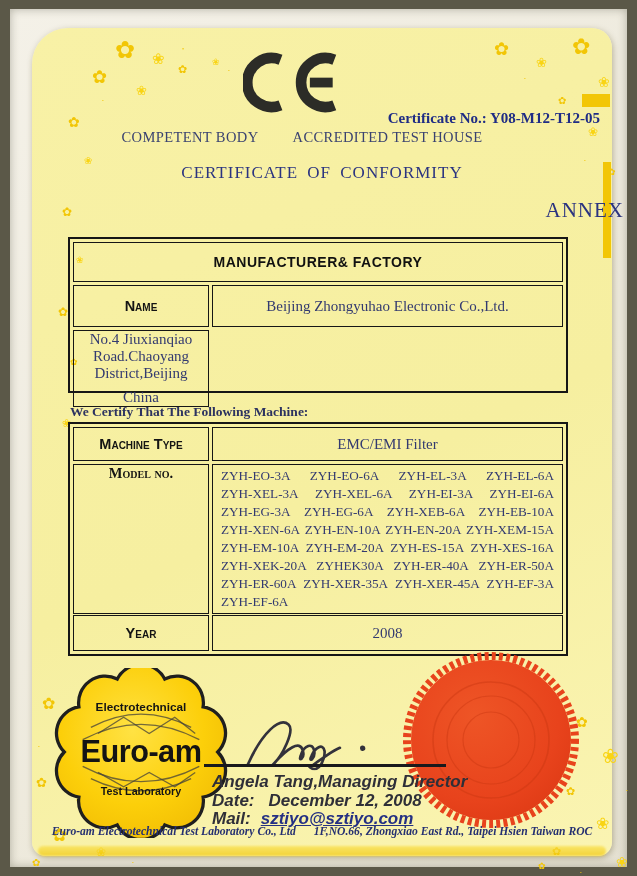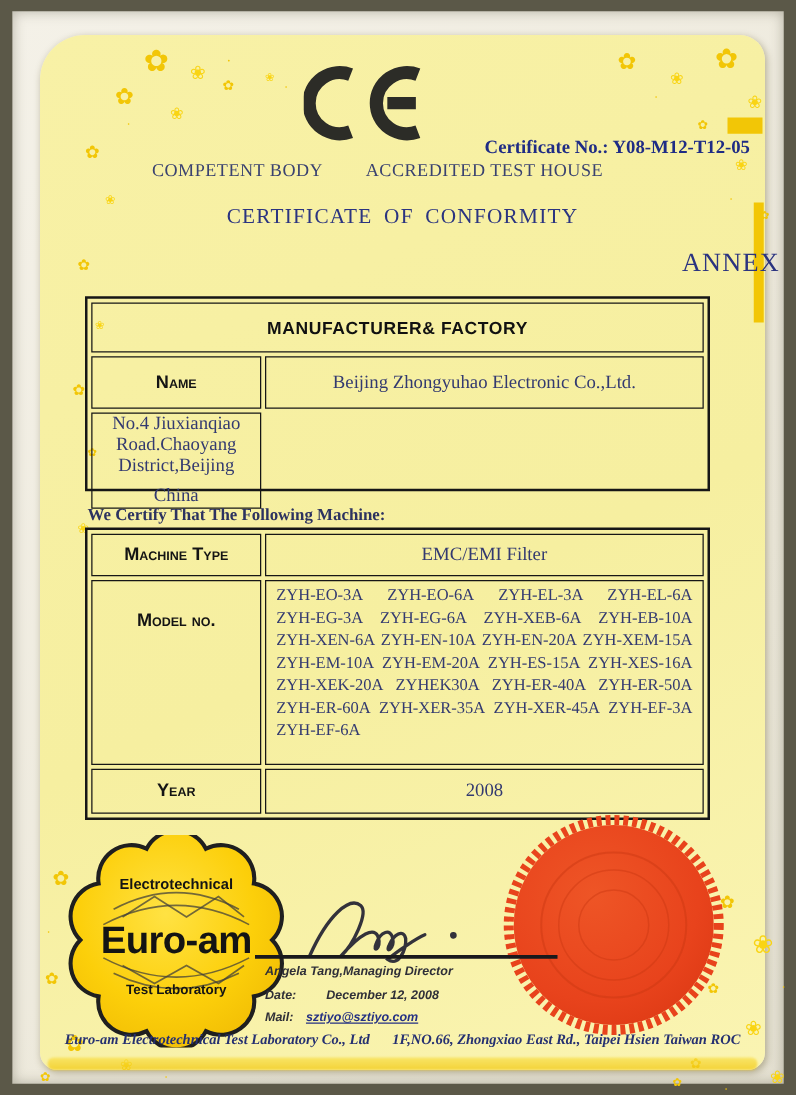--- a/index.html
+++ b/index.html
@@ -40,37 +40,37 @@
   .cell{border:1.5px solid #161616;display:flex;align-items:center;justify-content:center;}
   .hdr{font-family:"Liberation Sans",sans-serif;font-weight:bold;font-size:14px;
        letter-spacing:.5px;color:#111;}
   .lbl{font-family:"Liberation Sans",sans-serif;font-weight:bold;font-size:14.5px;
        font-variant:small-caps;color:#141414;}
   .val{font-size:15px;color:#333a70;text-align:center;flex-direction:column;}
   .val .line{display:block;}
   .val .line + .line{margin-top:7px;}
   #model-cell{flex-direction:column;align-items:stretch;justify-content:flex-start;
        padding:2px 8px;}
-  #model-lbl{align-items:flex-start;padding-top:24px;}
+  #model-lbl{align-items:flex-start;padding-top:0;font-family:Liberation Serif, serif;}
   .mrow{display:flex;justify-content:space-between;font-size:13.2px;color:#333a70;
        line-height:18px;}
   #certify{position:absolute;left:38px;top:376px;font-size:13.5px;font-weight:600;color:#2c3260;}
   
   #euroam{position:absolute;left:20px;top:640px;}
   #euroam .petals{fill:url(#gradGold);stroke:#1f1f1f;stroke-width:3.2;}
   #euroam .web{stroke:#44423a;stroke-width:1.3;fill:none;opacity:.75;}
   #euroam text{fill:#141414;font-family:"Liberation Sans",sans-serif;font-weight:bold;}
   #sig-scribble{position:absolute;left:208px;top:680px;transform:rotate(-4deg);}
   #sig-scribble path{stroke:#33323b;stroke-width:2.6;fill:none;stroke-linecap:round;}
   #sig-line{position:absolute;left:172px;top:736px;width:242px;height:2.5px;background:#19191c;}
   .sigtext{position:absolute;left:180px;font-family:"Liberation Sans",sans-serif;
-       font-weight:bold;font-style:italic;font-size:10px;color:#2f2f38;}
+       font-weight:bold;font-style:italic;font-size:17px;color:#2f2f38;}
   #signatory{top:744px;}
   #date-line{top:763px;}
-  #date-line .v{margin-left:24px;}
+  #date-line .v{margin-left:14px;}
   #mail-line{top:781px;}
   #mail-line .v{margin-left:10px;color:#243083;text-decoration:underline;}
   #red-seal{position:absolute;left:370px;top:623px;}
   #red-seal .body{fill:url(#gradRed);}
   #red-seal .teeth{fill:none;stroke:var(--seal-red);stroke-width:8;}
   #red-seal .emb{fill:none;stroke:var(--seal-red-dark);opacity:.45;}
   #footer{position:absolute;top:797px;width:100%;display:flex;gap:18px;justify-content:center;
        font-weight:bold;font-style:italic;font-size:11.6px;color:#253071;}
 </style>
 </head>
@@ -173,20 +173,26 @@
     <div class="row">
       <div id="model-lbl" class="cell lbl">Model no.</div>
       <div id="model-cell" class="cell">
         <div class="mrow">
           <span>ZYH-EO-3A</span>
           <span>ZYH-EO-6A</span>
           <span>ZYH-EL-3A</span>
           <span>ZYH-EL-6A</span>
         </div>
         <div class="mrow">
+          <span>ZYH-XEL-3A</span>
+          <span>ZYH-XEL-6A</span>
+          <span>ZYH-EI-3A</span>
+          <span>ZYH-EI-6A</span>
+        </div>
+        <div class="mrow">
           <span>ZYH-EG-3A</span>
           <span>ZYH-EG-6A</span>
           <span>ZYH-XEB-6A</span>
           <span>ZYH-EB-10A</span>
         </div>
         <div class="mrow">
           <span>ZYH-XEN-6A</span>
           <span>ZYH-EN-10A</span>
           <span>ZYH-EN-20A</span>
           <span>ZYH-XEM-15A</span>

